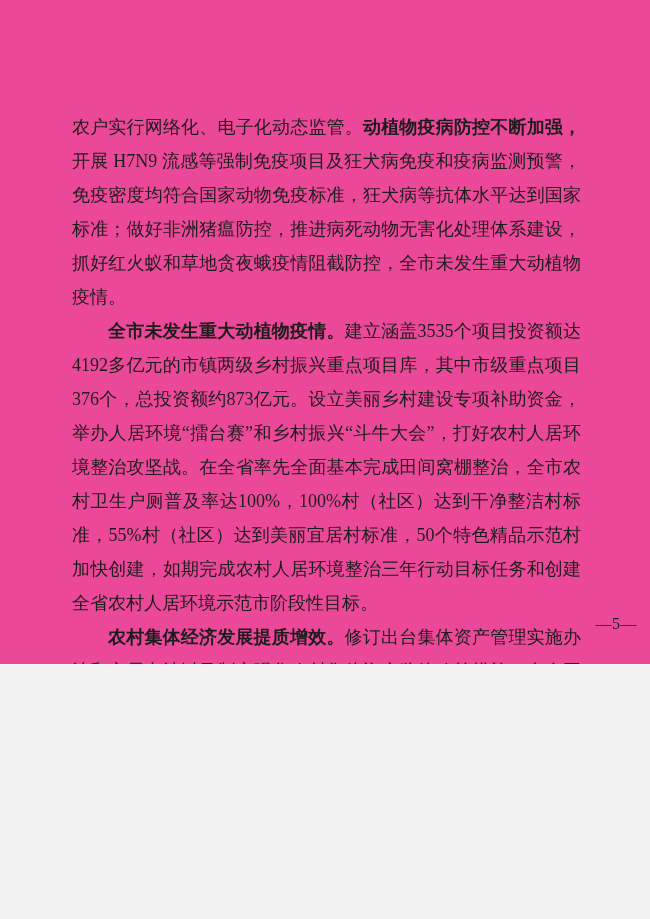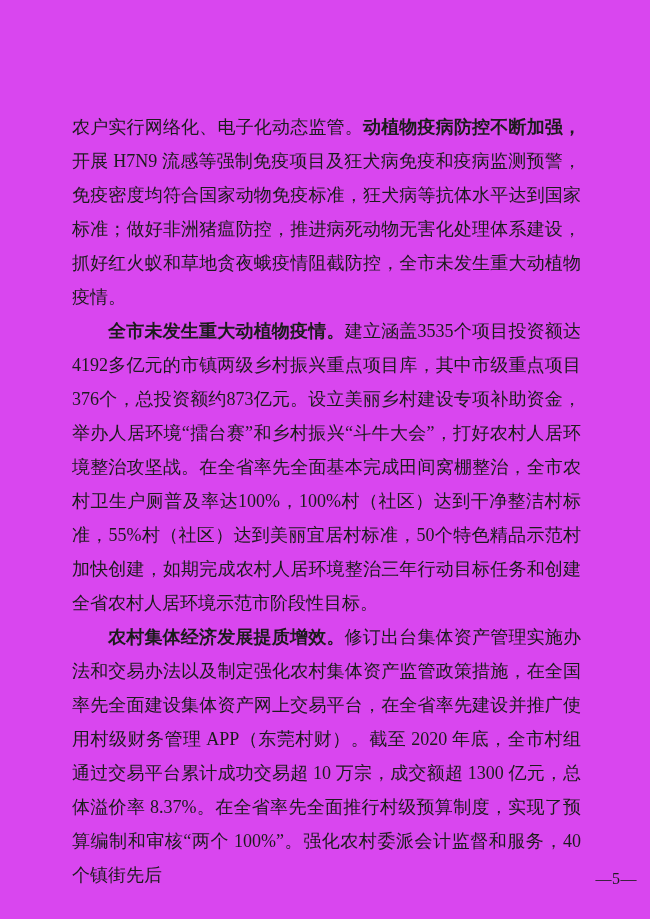--- a/index.html
+++ b/index.html
@@ -8,22 +8,22 @@
   }
   body {
     width: 650px;
     height: 919px;
     background: #f2f2f2;
     font-family: "Liberation Serif", "DejaVu Serif", serif;
   }
   .page {
     position: relative;
     width: 650px;
-    height: 919px;
-    background: #d946ef;
+    height: 664px;
+    background: #ec4899;
     overflow: hidden;
     color: #1c1c1c;
   }
   .doc-body {
     position: absolute;
     left: 72px;
     top: 110px;
     width: 509px;
     font-size: 18px;
     line-height: 34px;

